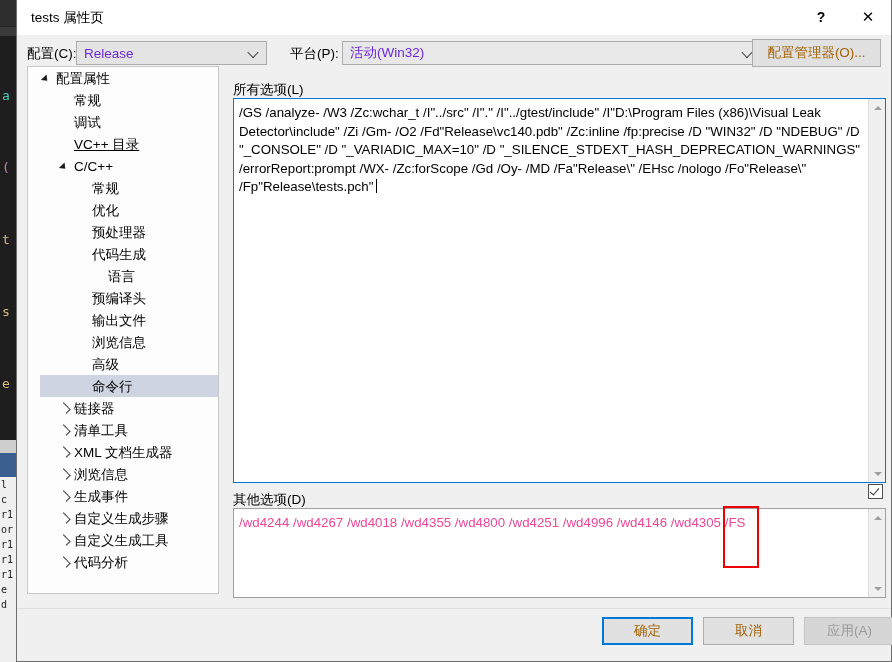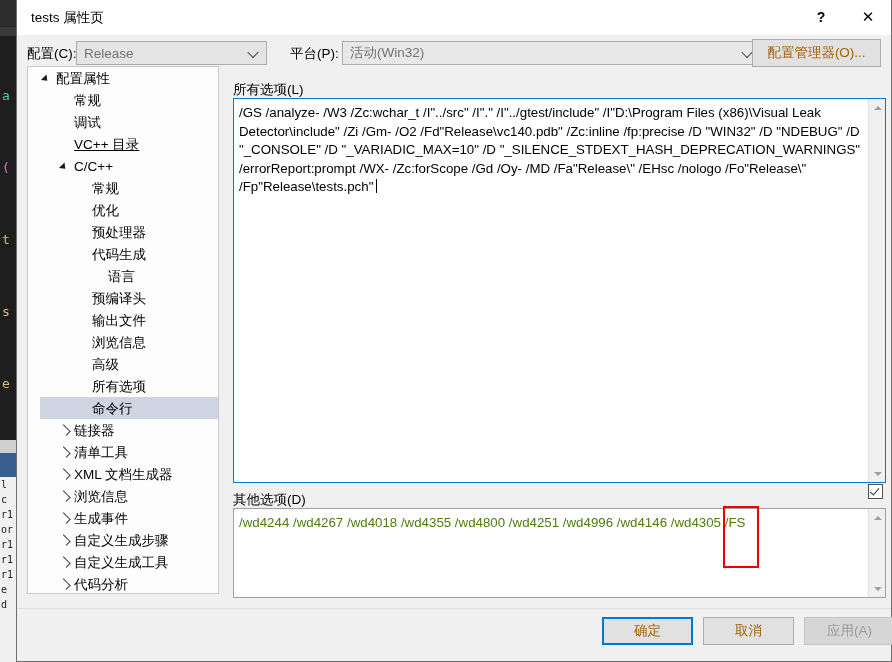--- a/index.html
+++ b/index.html
@@ -72,21 +72,21 @@
   .title-btn.close { right: 0; }
 
   
   .configbar { position: relative; height: 38px; }
   .lbl {
     position: absolute; font-size: 13.5px; color: #000; line-height: 17px;
   }
   .combo {
     position: absolute; height: 24px;
     background: #e4e4e4; border: 1px solid #acacac;
-    font-size: 13.5px; color: #737373;
+    font-size: 13.5px; color: #6d28d9;
     display: flex; align-items: center; padding-left: 7px;
   }
   .combo .chev {
     position: absolute; right: 8px; top: 50%;
     transform: translateY(-50%);
     width: 9px; height: 9px;
   }
   .combo .chev::before {
     content: ""; position: absolute; left: 0; top: 0;
     width: 7px; height: 7px;
@@ -209,21 +209,21 @@
   #lbl-addopts { position: absolute; left: 216px; top: 491px; }
   #txt-addopts {
     position: absolute; left: 216px; top: 508px;
     width: 653px; height: 90px;
     background: #ffffff; border: 1px solid #a0a0a0;
     overflow: hidden;
   }
   #txt-addopts .content {
     position: absolute; left: 0; top: 0; right: 17px; bottom: 0;
     padding: 5px 4px 4px 5px;
-    font-size: 13.3px; line-height: 18.6px; color: #4d7c0f;
+    font-size: 13.3px; line-height: 18.6px; color: #ec4899;
     white-space: nowrap; overflow: hidden;
   }
 
   #redbox {
     position: absolute; left: 706px; top: 506px;
     width: 36px; height: 62px;
     border: 2px solid #ee0000;
     pointer-events: none;
   }
 
@@ -347,24 +347,20 @@
         <span class="tlabel">输出文件</span>
       </div>
       <div class="tnode" style="padding-left: 36px;">
         <span class="arrow "></span>
         <span class="tlabel">浏览信息</span>
       </div>
       <div class="tnode" style="padding-left: 36px;">
         <span class="arrow "></span>
         <span class="tlabel">高级</span>
       </div>
-      <div class="tnode" style="padding-left: 36px;">
-        <span class="arrow "></span>
-        <span class="tlabel">所有选项</span>
-      </div>
       <div class="tnode selected" style="padding-left: 36px;">
         <span class="arrow "></span>
         <span class="tlabel">命令行</span>
       </div>
       <div class="tnode" style="padding-left: 18px;">
         <span class="arrow collapsed"></span>
         <span class="tlabel">链接器</span>
       </div>
       <div class="tnode" style="padding-left: 18px;">
         <span class="arrow collapsed"></span>

